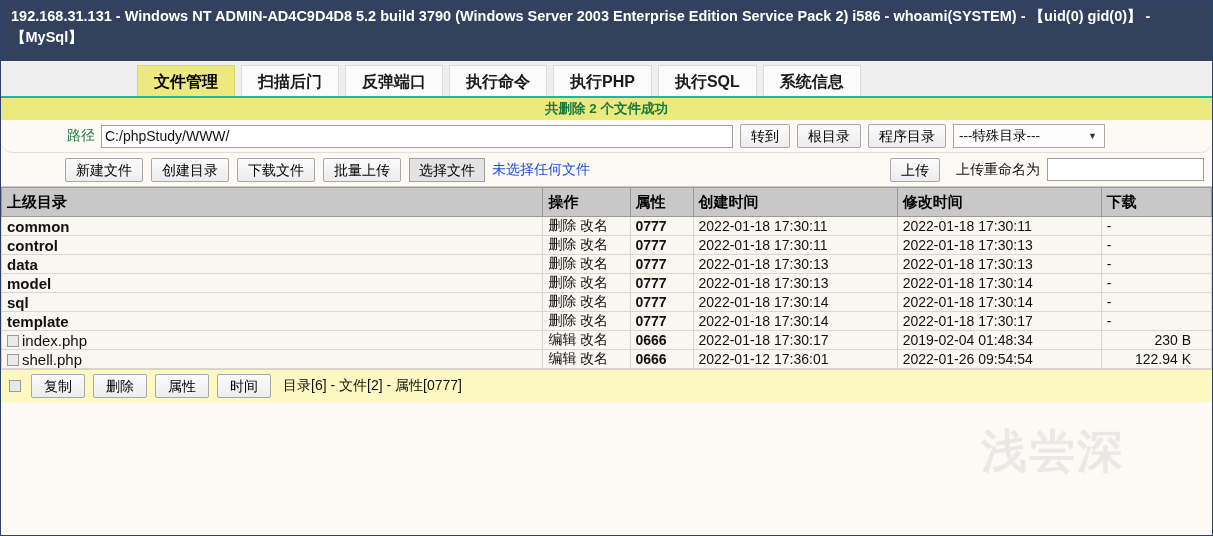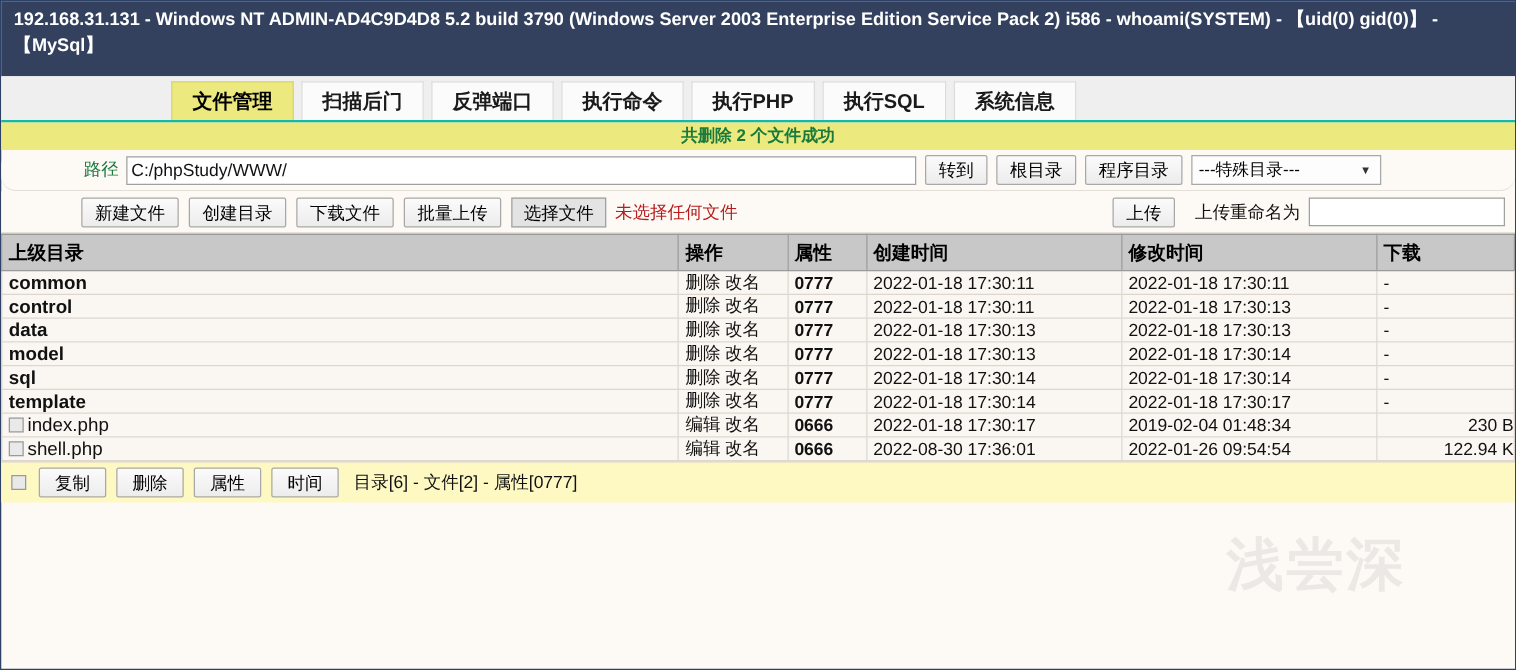--- a/index.html
+++ b/index.html
@@ -164,21 +164,21 @@
     border: 1px solid #a0a0a0;
     padding: 2px 9px;
     height: 24px;
     line-height: 18px;
     box-sizing: border-box;
     cursor: pointer;
     margin-right: 7px;
   }
   .nofile {
     font-size: 14px;
-    color: #b91c1c;
+    color: #1d4ed8;
   }
   .spacer { flex: 1 1 auto; }
   .rename-label { font-size: 14px; color: #111; margin: 0 7px 0 8px; }
   .rename-input {
     width: 157px;
     height: 23px;
     border: 1px solid #a0a0a0;
     background: #fff;
     box-sizing: border-box;
     font-size: 13px;
@@ -214,21 +214,21 @@
     white-space: nowrap;
     overflow: hidden;
   }
   td.c-name { font-size: 15px; }
   td.c-name.dir { font-weight: bold; }
   td.c-op { font-size: 14px; color: #111; font-family: Liberation Serif, serif; }
   td.c-op span { cursor: pointer; }
   td.c-attr { font-weight: bold; font-size: 14px; }
   td.c-time { font-size: 14px; }
   td.c-dl { font-size: 14px; }
-  td.c-dl.size { text-align: right; padding-right: 0; }
+  td.c-dl.size { text-align: right; padding-right: 20px; }
   .cb {
     width: 12px;
     height: 12px;
     border: 1px solid #9a9a9a;
     background: #e9e9e9;
     display: inline-block;
     vertical-align: -1px;
     margin-right: 3px;
     box-sizing: border-box;
     cursor: pointer;
@@ -378,21 +378,21 @@
           <td class="c-op"><span>编辑</span> <span>改名</span></td>
           <td class="c-attr">0666</td>
           <td class="c-time">2022-01-18 17:30:17</td>
           <td class="c-time">2019-02-04 01:48:34</td>
           <td class="c-dl size">230 B</td>
         </tr>
         <tr>
           <td class="c-name"><span class="cb"></span><span>shell.php</span></td>
           <td class="c-op"><span>编辑</span> <span>改名</span></td>
           <td class="c-attr">0666</td>
-          <td class="c-time">2022-08-30 17:36:01</td>
+          <td class="c-time">2022-01-12 17:36:01</td>
           <td class="c-time">2022-01-26 09:54:54</td>
           <td class="c-dl size">122.94 K</td>
         </tr>
       </tbody>
   </table>
 
   <div class="footer">
     <span class="cb"></span>
     <button class="btn">复制</button>
     <button class="btn">删除</button>

